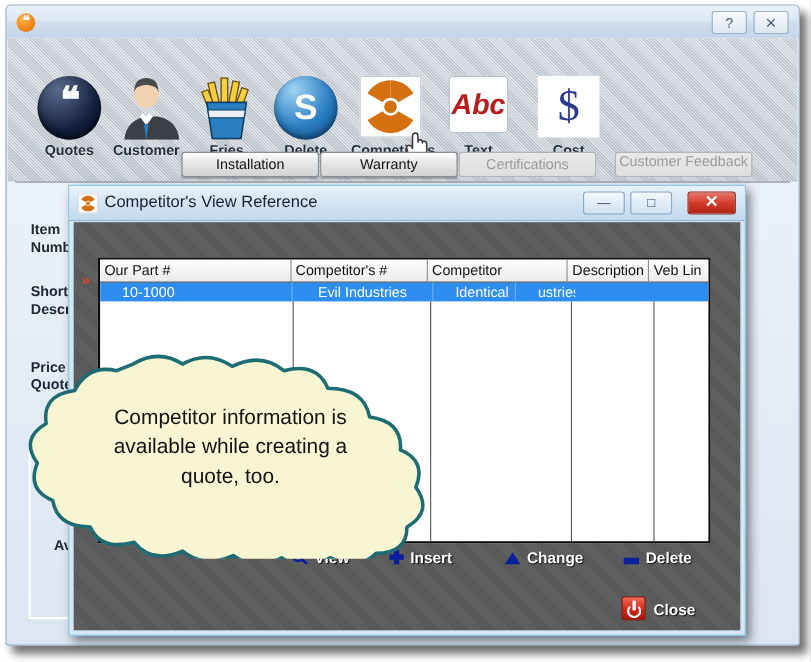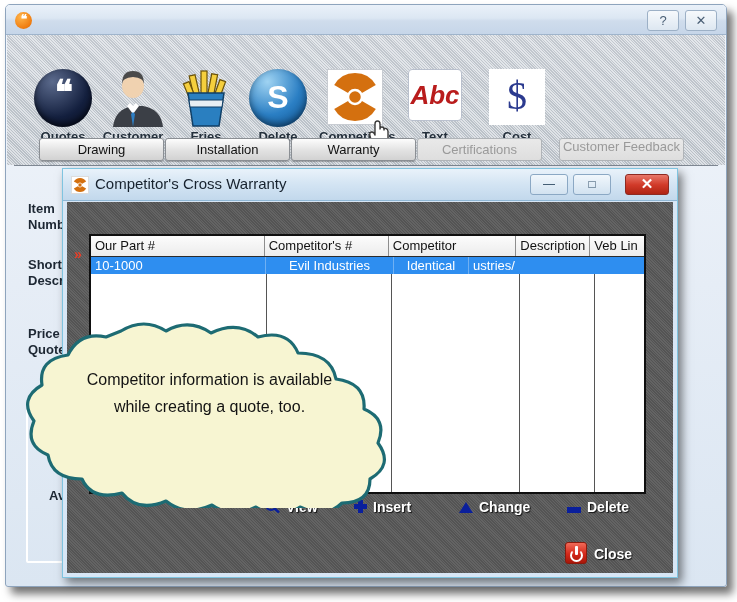--- a/index.html
+++ b/index.html
@@ -134,21 +134,21 @@
     position:absolute; left:0; top:0; right:0; height:21px;
     background:linear-gradient(180deg,#fcfcfc,#ececec);
     border-bottom:1px solid #2b2b2b; display:flex;
   }
   .hc{ font-size:13px; color:#111; line-height:20px; padding:0 4px;
     border-right:1px solid #8d8d8d; overflow:hidden; white-space:nowrap; }
   #grid-row{
     position:absolute; left:0; top:21px; right:0; height:17px;
     background:#2e8ef0; display:flex;
   }
-  .rc{ font-size:13px; color:#fff; line-height:17px; padding:0 4px;
+  .rc{ font-size:13px; color:#fff; line-height:17px; padding:0 20px;
     border-right:1px solid #6fb0f3; overflow:hidden; white-space:nowrap; }
   .col-divider{ position:absolute; top:38px; bottom:0; width:1px; background:#555; }
 
   
   .act{ position:absolute; top:297px; height:20px; font-size:14px; color:#fff;
     font-weight:bold; text-shadow:1px 1px 1px rgba(0,0,0,.8); white-space:nowrap;}
   .act .u{ }
   .act .ic{ display:inline-block; vertical-align:-1px; margin-right:6px; }
   .plus{ width:13px;height:13px; position:relative; }
   .plus:before,.plus:after{content:"";position:absolute;background:#0a1f9c;}
@@ -164,21 +164,21 @@
     border:1px solid #8b1a0d; vertical-align:-5px; margin-right:7px; position:relative;}
   #close-ic:before{ content:"";position:absolute;left:9px;top:3px;width:3px;height:9px;
     background:#fff;border-radius:1px;}
   #close-ic:after{ content:"";position:absolute;left:4px;top:6px;width:13px;height:13px;
     border:2.5px solid #fff;border-radius:50%;border-top-color:transparent;
     box-sizing:border-box;}
 
   
   #cloud{ position:absolute; left:22px; top:318px; width:375px; height:190px; }
   #cloud-text{ position:absolute; left:60px; top:48px; width:255px;
-    text-align:center; font-size:16px; color:#131313; line-height:27px; }
+    text-align:center; font-size:19px; color:#131313; line-height:27px; }
 </style>
 </head>
 <body>
 
 <div id="app-window">
 
   <div id="win-titlebar">
     <div id="win-icon">❝</div>
     <div class="win-btn" id="win-help">?</div>
     <div class="win-btn" id="win-close">✕</div>
@@ -264,21 +264,20 @@
       <svg width="22" height="30" viewBox="0 0 22 30">
         <path d="M6 29 L3 18 Q2 14 5 14 Q7 14 8 17 L8 6 Q8 3 10.5 3 Q13 3 13 6 L13 11
                  Q13 9 15 9 Q17 9 17 11.5 L17 12 Q17 10 19 10.5 Q21 11 21 13.5 L21 22
                  Q21 29 15 29z" fill="#ffffff" stroke="#3b3b3b" stroke-width="1.4" stroke-linejoin="round"></path>
       </svg>
     </div>
   </div>
 
   <div id="sep-line"></div>
 
-  <div class="tabbtn" style="left:33px;width:125px">Drawing</div>
   <div class="tabbtn" style="left:159px;width:125px">Installation</div>
   <div class="tabbtn" style="left:285px;width:125px">Warranty</div>
   <div class="tabbtn disabled" style="left:411px;width:125px">Certifications</div>
   <div class="tabbtn disabled wrap" style="left:553px;width:125px">Customer Feedback</div>
 
   <div class="form-lbl" style="left:22px;top:196px;width:58px">Item Number</div>
   <div class="form-lbl" style="left:22px;top:252px;width:58px">Short Description</div>
   <div class="form-lbl" style="left:22px;top:321px;width:58px">Price to Quote</div>
   <div id="groupbox"></div>
   <div class="form-lbl" style="left:43px;top:483px">Av</div>
@@ -291,21 +290,21 @@
     <div id="dlg-icon">
       <svg width="16" height="16" viewBox="0 0 54 54">
         <g fill="#d4700f">
           <path d="M27 27 L27 3 A24 24 0 0 1 47.8 15z"></path>
           <path d="M27 27 L47.8 39 A24 24 0 0 1 6.2 39z"></path>
           <path d="M27 27 L6.2 15 A24 24 0 0 1 27 3z"></path>
         </g>
         <circle cx="27" cy="27" r="7" fill="#d4700f" stroke="#fff" stroke-width="2.5"></circle>
       </svg>
     </div>
-    <div id="dlg-title">Competitor's Cross Warranty</div>
+    <div id="dlg-title">Competitor's View Reference</div>
     <div class="dlg-btn" id="dlg-min">—</div>
     <div class="dlg-btn" id="dlg-max">□</div>
     <div class="dlg-btn" id="dlg-close">✕</div>
   </div>
 
   <div id="dlg-body">
 
     <div id="row-marker">»</div>
 
     <div id="grid">

